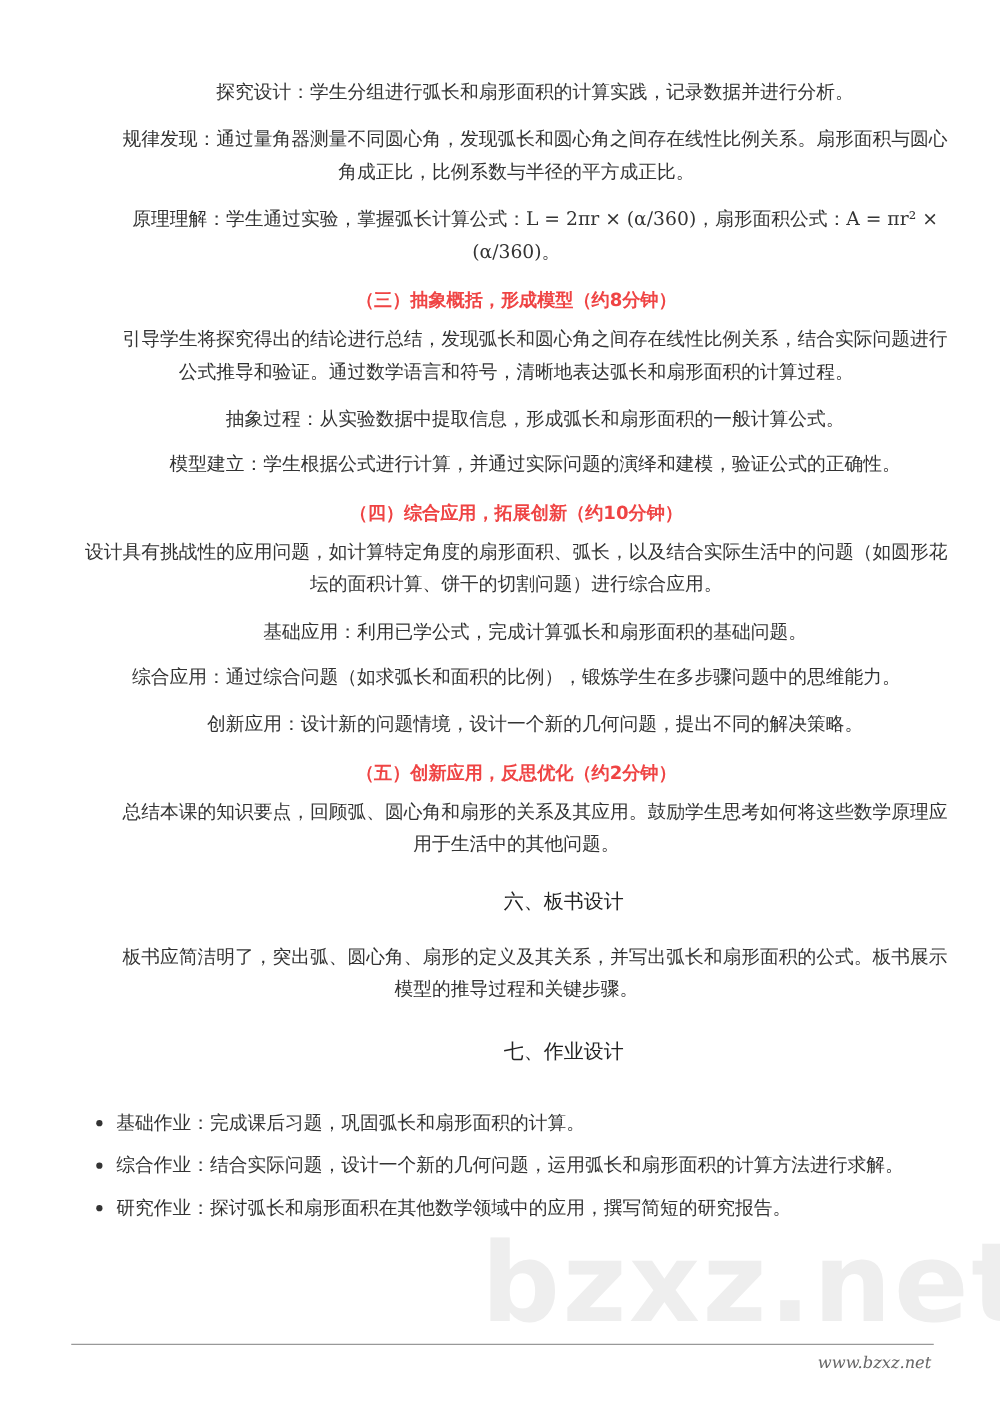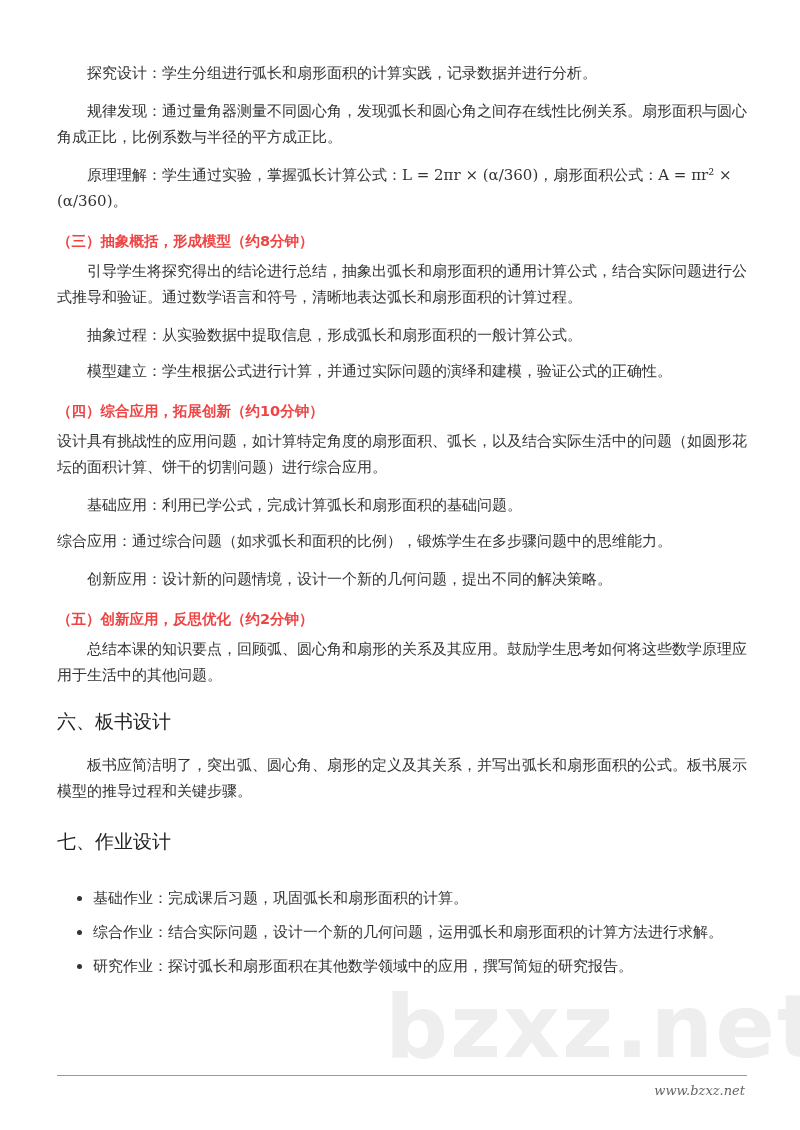--- a/index.html
+++ b/index.html
@@ -1,35 +1,35 @@
 <!DOCTYPE html>
 <html><head>
 <meta charset="utf-8">
 <style>
   html, body { margin:0; padding:0; background:#fff; }
   body { width:800px; height:1130px; position:relative; overflow:hidden;
     font-family:"DejaVu Serif", serif; color:#333; }
-  .p { position:absolute; left:57px; width:690px; font-size:15px; line-height:26px; }
+  .p { position:absolute; left:68px; width:690px; font-size:15px; line-height:26px;text-align:center; }
   .ind { text-indent:30px; }
   .h3 { font-family:"DejaVu Sans", sans-serif; font-weight:bold; font-size:14.5px; color:#ef4444; }
-  .h2 { font-family:"DejaVu Sans", sans-serif; font-size:19px; color:#222; }
+  .h2 { font-family:"DejaVu Sans", sans-serif; font-size:16px; color:#222;margin-left:38px; }
   ul.b { position:absolute; left:57px; width:690px; margin:16px; padding:0 0 0 20px; font-size:15px; line-height:24px; list-style:disc; }
   ul.b li { margin-bottom:10px; }
   .wm { position:absolute; left:385px; top:975px; font-family:"DejaVu Sans", sans-serif; font-weight:bold; font-size:88px; color:#eee; letter-spacing:2px; }
   .rule { position:absolute; left:57px; width:690px; top:1075px; border-top:1px solid #999; }
   .foot { position:absolute; right:55px; top:1083px; font-style:italic; font-size:13px; color:#666;margin-left:20px; }
 </style>
 </head>
 <body>
 
 <div class="p ind" style="top:60px">探究设计：学生分组进行弧长和扇形面积的计算实践，记录数据并进行分析。</div>
 <div class="p ind" style="top:98px">规律发现：通过量角器测量不同圆心角，发现弧长和圆心角之间存在线性比例关系。扇形面积与圆心角成正比，比例系数与半径的平方成正比。</div>
 <div class="p ind" style="top:162px">原理理解：学生通过实验，掌握弧长计算公式：L = 2πr × (α/360)，扇形面积公式：A = πr² × (α/360)。</div>
 <div class="p h3" style="top:228px">（三）抽象概括，形成模型（约8分钟）</div>
-<div class="p ind" style="top:258px">引导学生将探究得出的结论进行总结，抽象出弧长和扇形面积的通用计算公式，结合实际问题进行公式推导和验证。通过数学语言和符号，清晰地表达弧长和扇形面积的计算过程。</div>
+<div class="p ind" style="top:258px">引导学生将探究得出的结论进行总结，发现弧长和圆心角之间存在线性比例关系，结合实际问题进行公式推导和验证。通过数学语言和符号，清晰地表达弧长和扇形面积的计算过程。</div>
 <div class="p ind" style="top:322px">抽象过程：从实验数据中提取信息，形成弧长和扇形面积的一般计算公式。</div>
 <div class="p ind" style="top:358px">模型建立：学生根据公式进行计算，并通过实际问题的演绎和建模，验证公式的正确性。</div>
 <div class="p h3" style="top:398px">（四）综合应用，拓展创新（约10分钟）</div>
 <div class="p" style="top:428px">设计具有挑战性的应用问题，如计算特定角度的扇形面积、弧长，以及结合实际生活中的问题（如圆形花坛的面积计算、饼干的切割问题）进行综合应用。</div>
 <div class="p ind" style="top:492px">基础应用：利用已学公式，完成计算弧长和扇形面积的基础问题。</div>
 <div class="p" style="top:528px">综合应用：通过综合问题（如求弧长和面积的比例），锻炼学生在多步骤问题中的思维能力。</div>
 <div class="p ind" style="top:566px">创新应用：设计新的问题情境，设计一个新的几何问题，提出不同的解决策略。</div>
 <div class="p h3" style="top:606px">（五）创新应用，反思优化（约2分钟）</div>
 <div class="p ind" style="top:636px">总结本课的知识要点，回顾弧、圆心角和扇形的关系及其应用。鼓励学生思考如何将这些数学原理应用于生活中的其他问题。</div>
 <div class="p h2" style="top:708px">六、板书设计</div>

